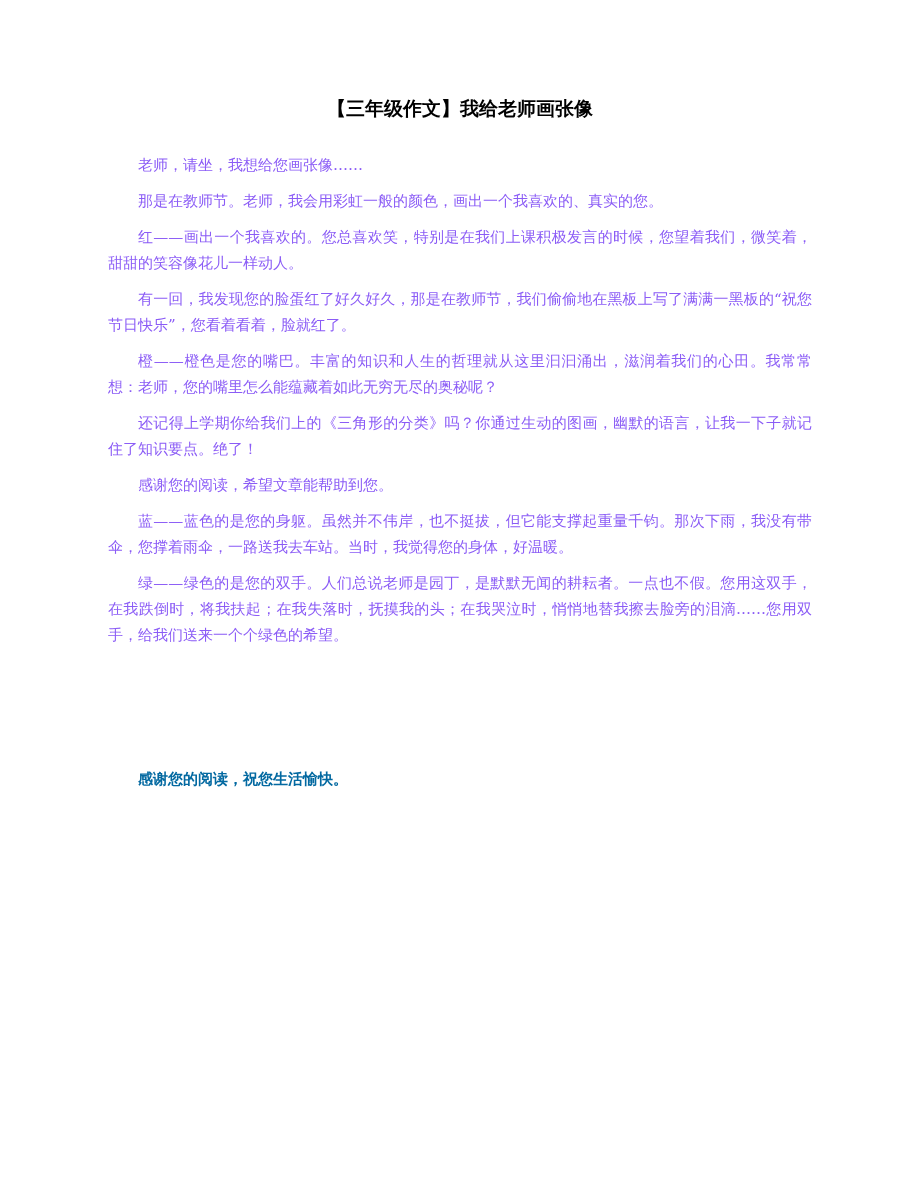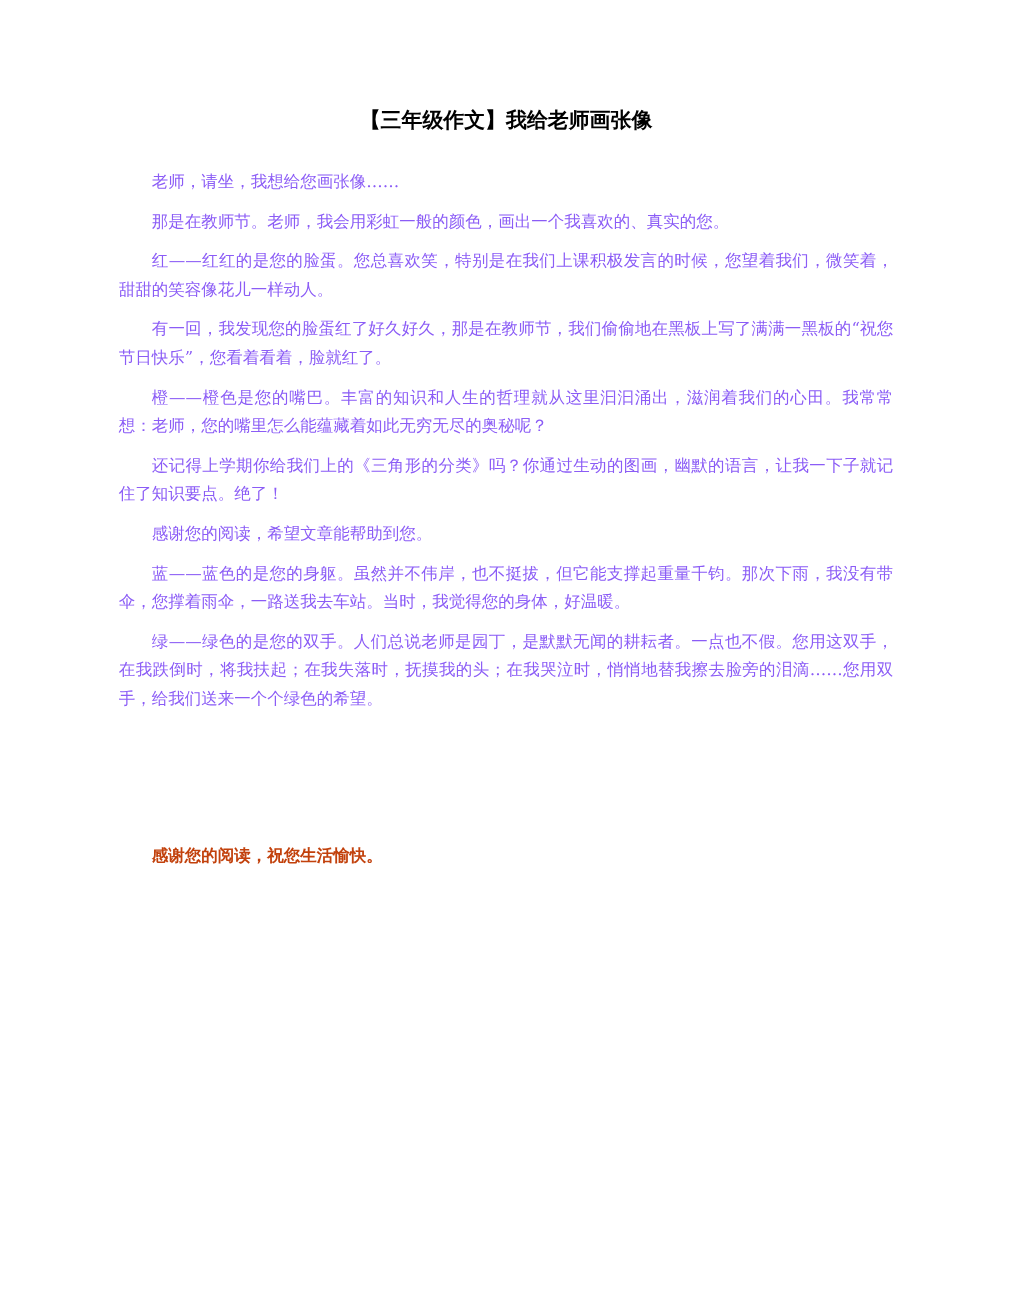--- a/index.html
+++ b/index.html
@@ -34,32 +34,32 @@
     color: #8b5cf6;
     word-break: break-all;
   }
   .footer-note {
     margin: 118px 0 0 0;
     font-size: 15px;
     line-height: 26px;
     text-indent: 2em;
     font-weight: bold;
     font-family: "Liberation Sans", "DejaVu Sans", sans-serif;
-    color: #c2410c;
+    color: #0369a1;
   }
 </style>
 </head>
 <body>
 
 <div class="page">
   <h1 class="doc-title">【三年级作文】我给老师画张像</h1>
 
   <p class="para">老师，请坐，我想给您画张像……</p>
   <p class="para">那是在教师节。老师，我会用彩虹一般的颜色，画出一个我喜欢的、真实的您。</p>
-  <p class="para">红——红红的是您的脸蛋。您总喜欢笑，特别是在我们上课积极发言的时候，您望着我们，微笑着，甜甜的笑容像花儿一样动人。</p>
+  <p class="para">红——画出一个我喜欢的。您总喜欢笑，特别是在我们上课积极发言的时候，您望着我们，微笑着，甜甜的笑容像花儿一样动人。</p>
   <p class="para">有一回，我发现您的脸蛋红了好久好久，那是在教师节，我们偷偷地在黑板上写了满满一黑板的“祝您节日快乐”，您看着看着，脸就红了。</p>
   <p class="para">橙——橙色是您的嘴巴。丰富的知识和人生的哲理就从这里汩汩涌出，滋润着我们的心田。我常常想：老师，您的嘴里怎么能蕴藏着如此无穷无尽的奥秘呢？</p>
   <p class="para">还记得上学期你给我们上的《三角形的分类》吗？你通过生动的图画，幽默的语言，让我一下子就记住了知识要点。绝了！</p>
   <p class="para">感谢您的阅读，希望文章能帮助到您。</p>
   <p class="para">蓝——蓝色的是您的身躯。虽然并不伟岸，也不挺拔，但它能支撑起重量千钧。那次下雨，我没有带伞，您撑着雨伞，一路送我去车站。当时，我觉得您的身体，好温暖。</p>
   <p class="para">绿——绿色的是您的双手。人们总说老师是园丁，是默默无闻的耕耘者。一点也不假。您用这双手，在我跌倒时，将我扶起；在我失落时，抚摸我的头；在我哭泣时，悄悄地替我擦去脸旁的泪滴……您用双手，给我们送来一个个绿色的希望。</p>
 
   <p class="footer-note">感谢您的阅读，祝您生活愉快。</p>
 </div>
 

